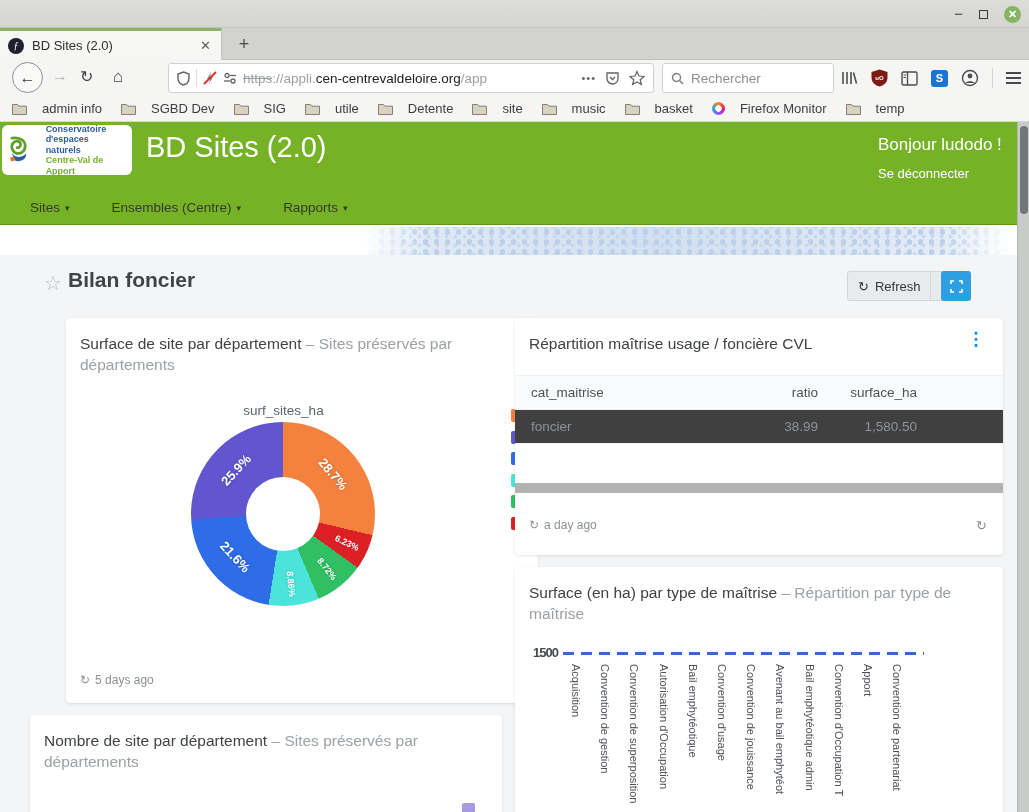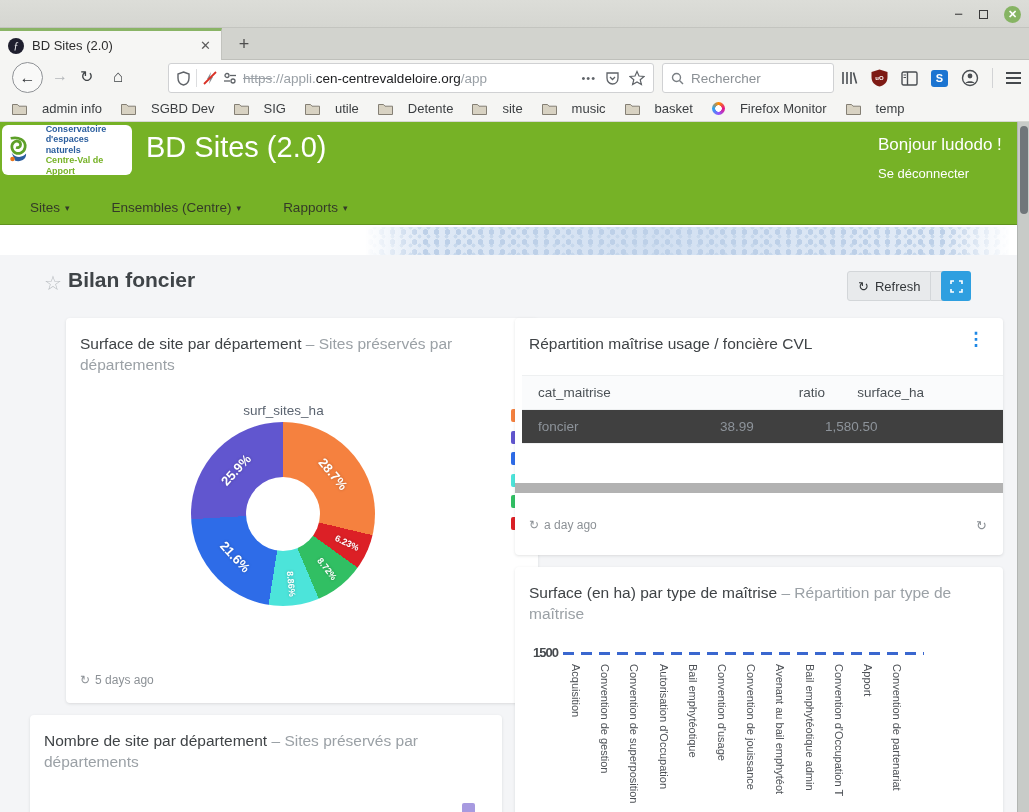--- a/index.html
+++ b/index.html
@@ -113,25 +113,25 @@
   .legend { position:absolute; left:445px; top:90px; display:flex; flex-direction:column; gap:6.5px; }
   .legend-item { display:flex; align-items:center; gap:9px; }
   .legend-swatch { width:13px; height:13px; border-radius:2px; }
   .legend-label { font-size:13px; color:#46494c; }
 
   #card-count { left:30px; top:460px; width:472px; height:180px; }
   .mini-swatch { position:absolute; left:432px; top:88px; width:13px; height:13px; border-radius:2px; background:#a79ae0; }
 
   #card-table { left:515px; top:63px; width:488px; height:237px; }
   .kebab { position:absolute; right:12px; top:8px; font-size:18px; font-weight:bold; color:#1e88e5; padding:2px 6px; }
-  .table-wrap { position:absolute; left:7px; top:57px; width:488px; }
+  .table-wrap { position:absolute; left:0; top:57px; width:488px; }
   .dtable { width:100%; border-collapse:collapse; font-size:13.5px; }
   .dtable th { font-weight:400; color:#4b5156; background:#fafbfc; border-top:1px solid #eef0f1;
     border-bottom:1px solid #eef0f1; padding:9px 0; text-align:right; }
-  .dtable td { color:#8d939a; padding:9px 0; border-bottom:1px solid #f0f1f2; }
+  .dtable td { color:#8d939a; padding:9px 0; text-align:right; border-bottom:1px solid #f0f1f2; }
   .dtable .c-first { text-align:left; padding-left:16px; }
   .dtable .c-ratio { width:105px; }
   .dtable .c-surf { width:105px; padding-right:6px; }
   .dtable .c-pad { width:80px; }
   .dtable tr.striped td { background:#404040; }
   .hscrollbar { position:absolute; left:0; top:165px; width:488px; height:10px; background:#b2b2b2; }
   .table-refresh { position:absolute; right:16px; top:200px; font-size:13px; color:#8c9196; }
 
   #card-bar { left:515px; top:312px; width:488px; height:280px; }
   .bar-ytick { position:absolute; left:18px; top:78px; font-size:13px; font-weight:bold; color:#45494d; letter-spacing:-1px; }

